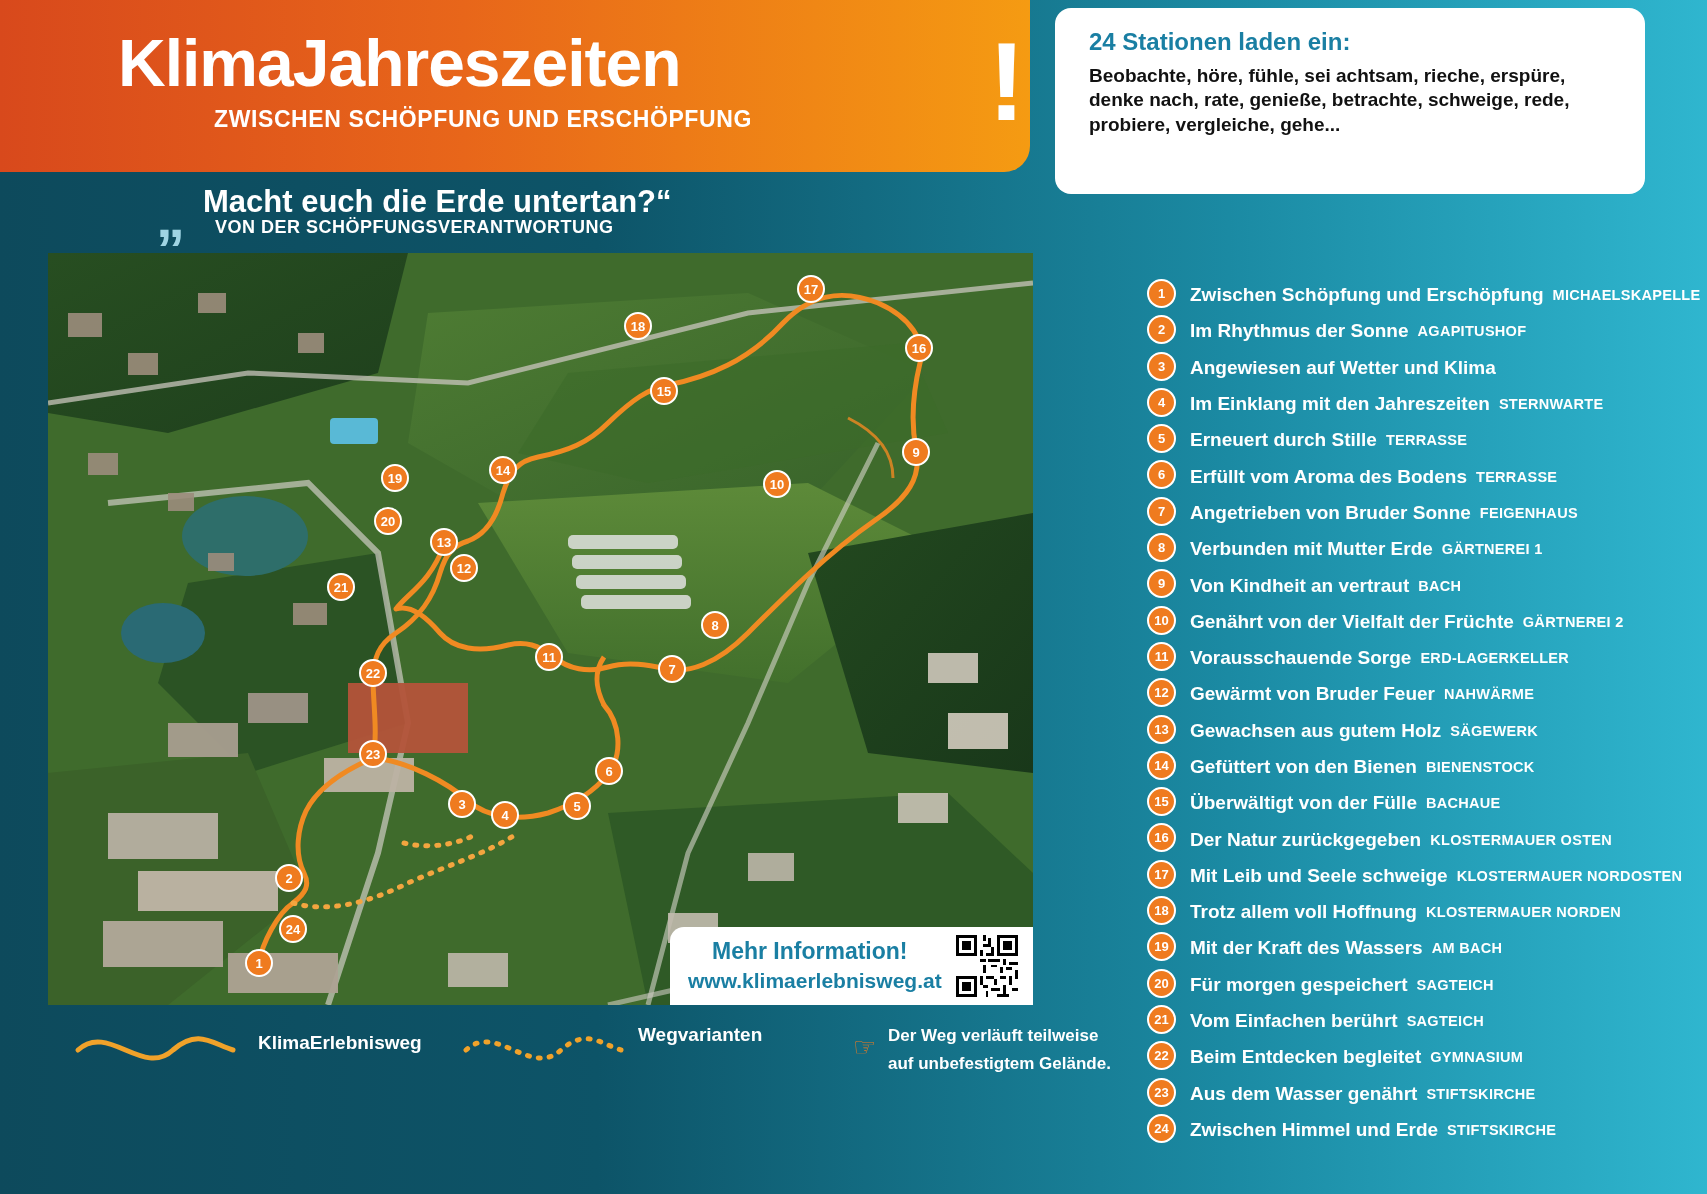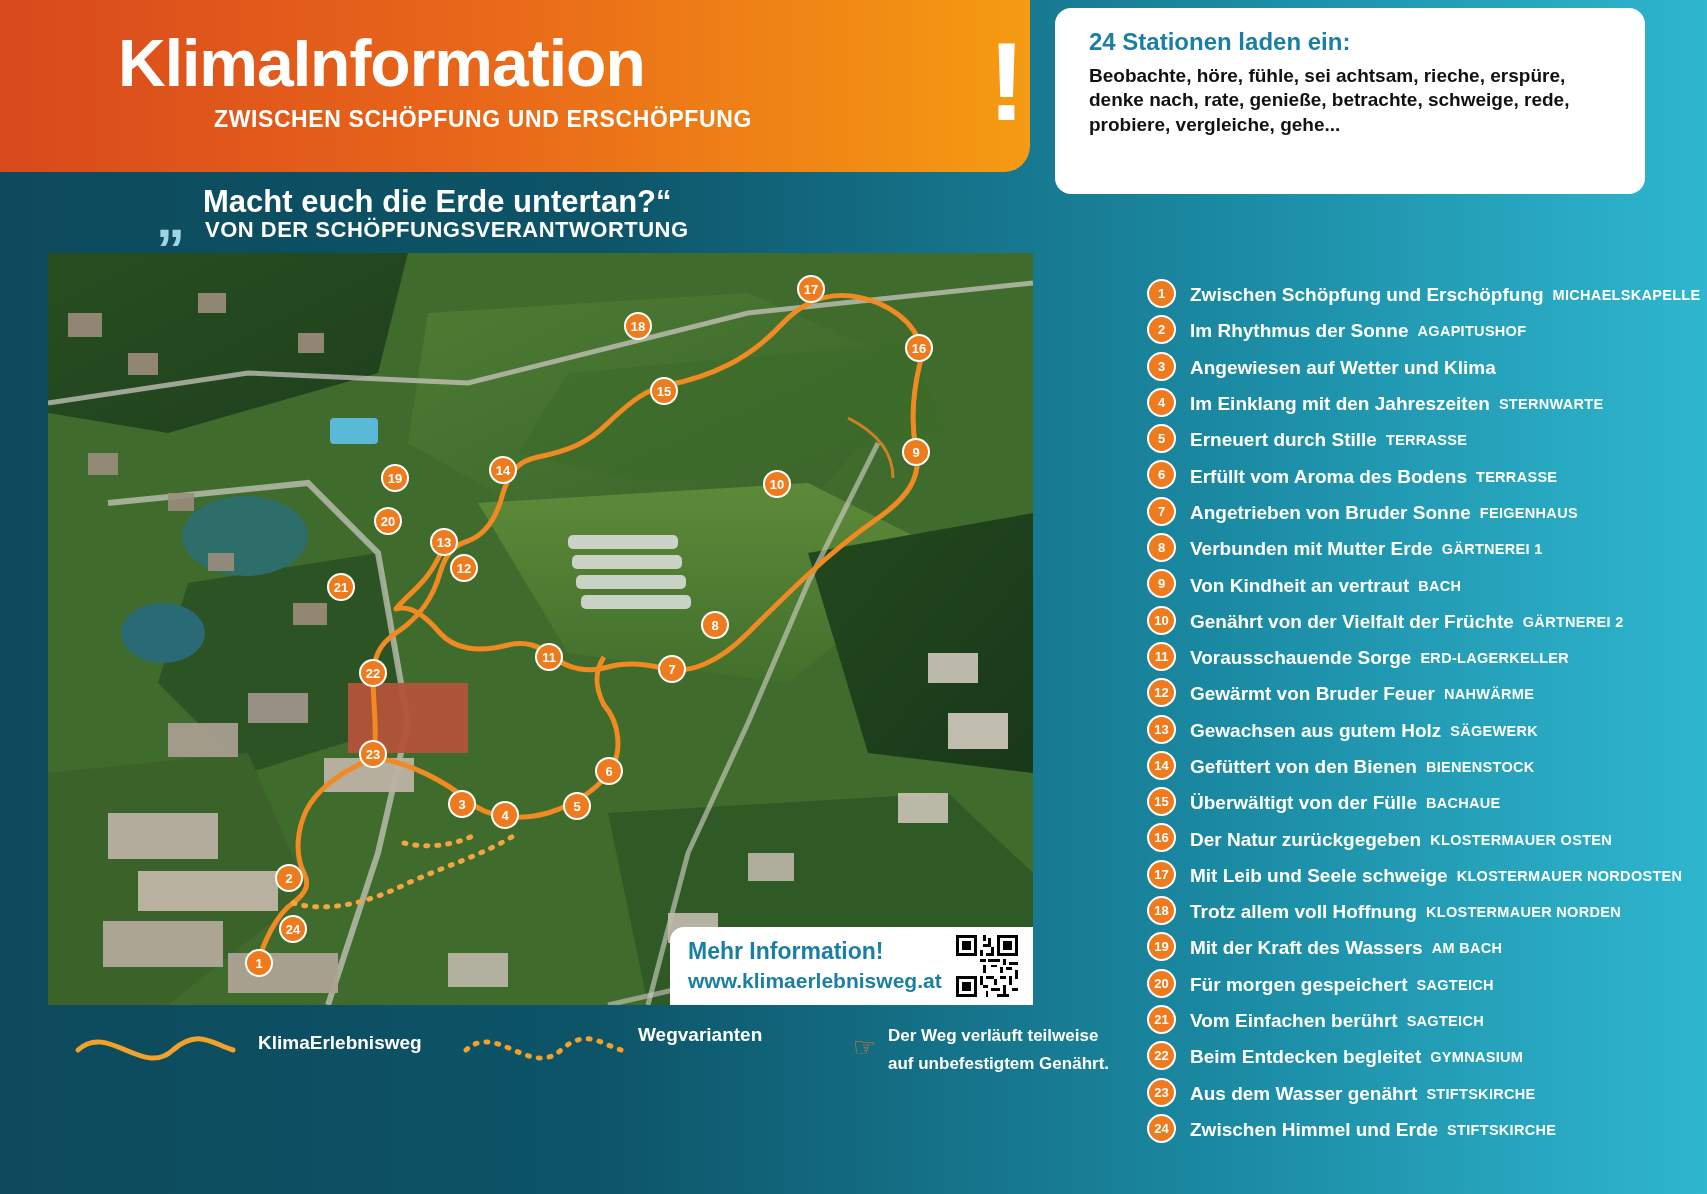--- a/index.html
+++ b/index.html
@@ -98,22 +98,22 @@
   .quote-main {
     position: absolute;
     left: 155px; top: 4px;
     font-size: 31px;
     font-weight: bold;
     color: #ffffff;
     white-space: nowrap;
   }
   .quote-sub {
     position: absolute;
-    left: 157px; top: 37px;
-    font-size: 22px;
+    left: 167px; top: 37px;
+    font-size: 18px;
     font-weight: bold;
     color: #ffffff;
     letter-spacing: 0.5px;
     white-space: nowrap;
   }
   
   .map {
     position: absolute;
     left: 48px; top: 253px;
     width: 985px; height: 752px;
@@ -147,20 +147,21 @@
     display: flex;
     align-items: center;
     padding: 0 12px 0 18px;
     box-sizing: border-box;
   }
   .info-text .l1 {
     font-size: 23px;
     font-weight: bold;
     color: #1a7fa3;
     line-height: 1.1;
+    margin-left: 24px;
   }
   .info-text .l2 {
     font-size: 21px;
     font-weight: bold;
     color: #1a7fa3;
     line-height: 1.2;
     margin-top: 4px;
   }
   .qr {
     margin-left: 14px;
@@ -237,21 +238,21 @@
     white-space: nowrap;
   }
 </style>
 </head>
 <body>
 
 <div class="page">
 
   <div class="header-band"></div>
   <div class="title-wrap">
-    <div class="main-title"><span>Klima</span><span class="light">Information</span></div>
+    <div class="main-title"><span>Klima</span><span class="light">Jahreszeiten</span></div>
     <div class="sub-title">ZWISCHEN SCHÖPFUNG UND ERSCHÖPFUNG</div>
   </div>
   <div class="excl">!</div>
 
   <div class="stations-card">
     <h2>24 Stationen laden ein:</h2>
     <p>Beobachte, höre, fühle, sei achtsam, rieche, erspüre, denke nach, rate, genieße, betrachte, schweige, rede, probiere, vergleiche, gehe...</p>
   </div>
 
   <div class="quote-band">
@@ -434,21 +435,21 @@
 
   <div class="legend">
     <svg width="985" height="82" viewBox="0 0 985 82">
       <path d="M30,40 C 60,12 95,68 125,40 C 150,18 165,34 185,40" stroke="#f0a22a" stroke-width="5" fill="none" stroke-linecap="round"></path>
       <path d="M418,40 C 448,12 483,68 513,40 C 538,18 553,34 573,40" stroke="#f0a22a" stroke-width="5" fill="none" stroke-linecap="round" stroke-dasharray="2 9"></path>
     </svg>
     <div class="legend-label" style="left:210px; top:22px;">KlimaErlebnisweg</div>
     <div class="legend-label" style="left:590px; top:14px;">Wegvarianten</div>
     <div class="hand-icon">☞</div>
     <div class="legend-note">Der Weg verläuft teilweise</div>
-    <div class="legend-note" style="top:42px;">auf unbefestigtem Genährt.</div>
+    <div class="legend-note" style="top:42px;">auf unbefestigtem Gelände.</div>
   </div>
 
   <div class="list">
     <div class="list-row">
         <span class="list-num">1</span>
         <span class="list-title">Zwischen Schöpfung und Erschöpfung</span>
         <span class="list-place">MICHAELSKAPELLE</span>
       </div>
     <div class="list-row">
         <span class="list-num">2</span>

